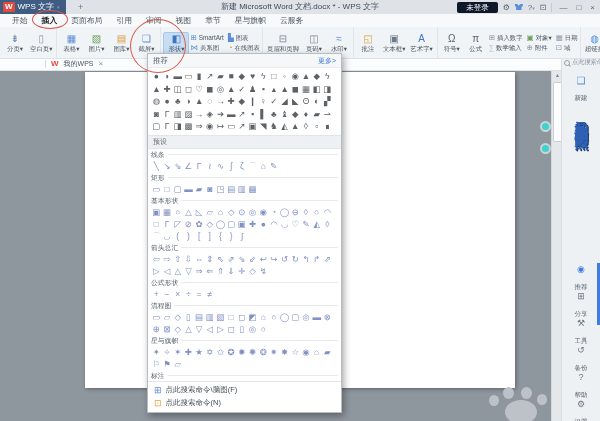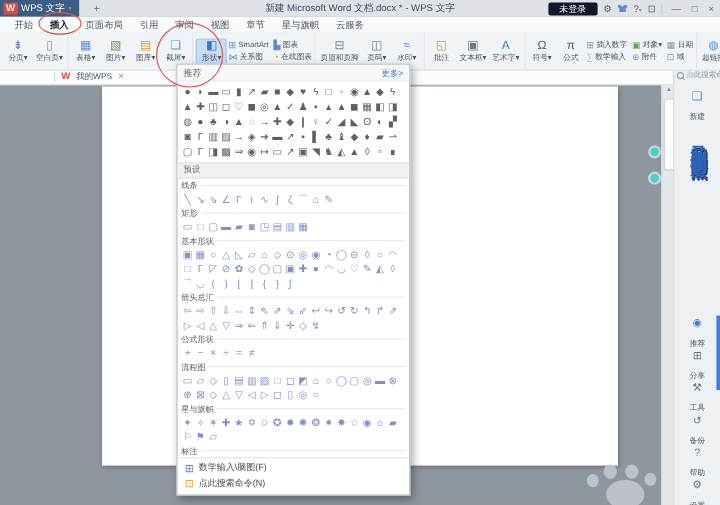--- a/index.html
+++ b/index.html
@@ -649,21 +649,21 @@
   <div class="sec">
     <div class="sec-h">
         <span class="sec-t">标注</span>
         <span class="sec-line"></span>
       </div>
   </div>
 
   <div class="sp-footer">
       <div class="sp-item">
       <span class="ic" style="color: rgb(91, 141, 217);">⊞</span>
-      <span>数学输入\脑图(F)</span>
+      <span>点此搜索命令\脑图(F)</span>
     </div>
       <div class="sp-item">
       <span class="ic" style="color: rgb(232, 163, 61);">⊡</span>
       <span>点此搜索命令(N)</span>
     </div>
     </div>
 </div>
 
 <div class="ellipse ellipse1"></div>
 <div class="ellipse ellipse2"></div>

